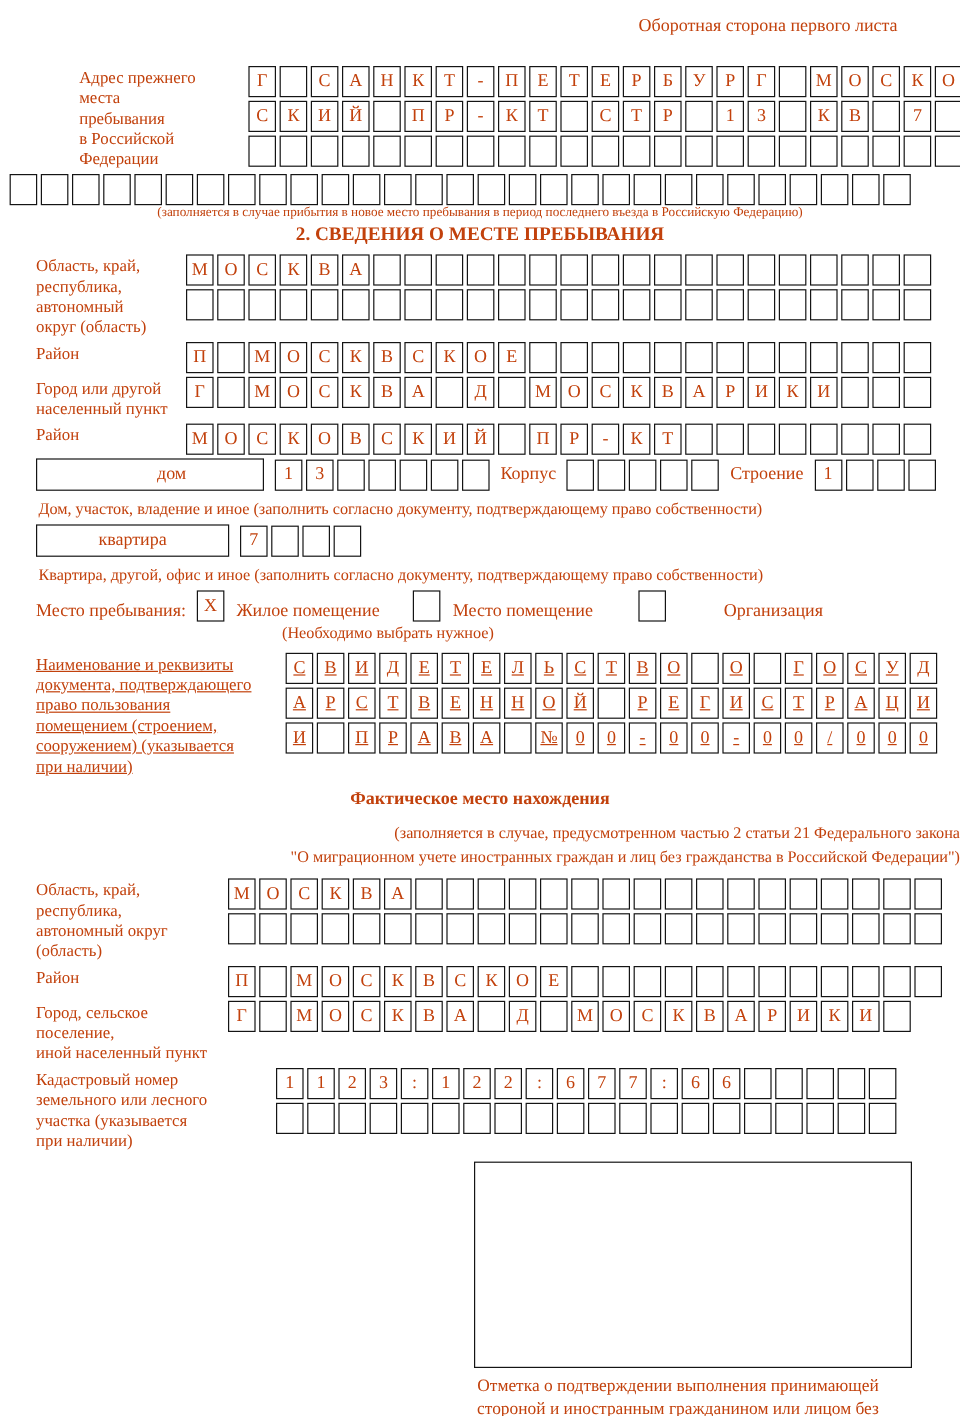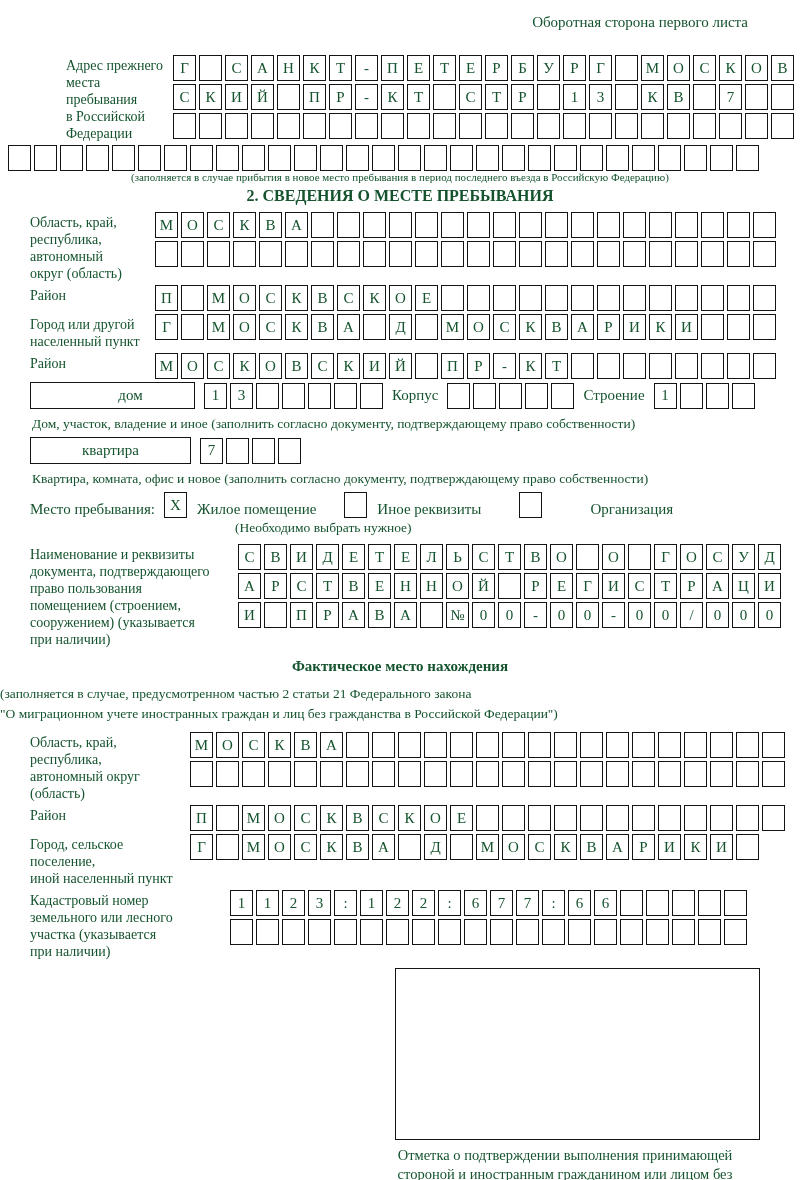--- a/index.html
+++ b/index.html
@@ -2,21 +2,21 @@
 <html><head>
 <meta charset="utf-8">
 <style>
   * { margin:0; padding:0; box-sizing:border-box; }
   html,body { background:#fff; }
   .page {
     position:relative;
     width:800px; height:1180px;
     margin:0 auto;
     background:#fff;
-    color:#14532d;
+    color:#c2410c;
     font-family:"Liberation Serif","DejaVu Serif",serif;
     padding-top:14px;
     overflow:hidden;
   }
   .side-note { font-size:15px; text-align:right; padding-right:52px; margin-bottom:24px; }
 
   .frow { display:flex; align-items:flex-start; margin-bottom:3px; }
   .flabel { flex:none; font-size:14px; line-height:17px; white-space:pre-line; padding-top:2px; }
   .cells { display:flex; gap:3px; flex:none; }
   .cellcol { display:flex; flex-direction:column; gap:3px; }
@@ -24,52 +24,52 @@
     flex:none; width:23px; height:26px;
     border:1.5px solid #141414;
     display:inline-flex; align-items:center; justify-content:center;
     font-size:15px; background:#fff;
   }
   .note { font-size:11px; }
   .note-center { text-align:center; }
   .sec-title { font-size:16px; font-weight:bold; text-align:center; margin:4px 0 7px 0; }
 
   
-  .prev-block { display:flex; margin-left:66px; }
+  .prev-block { display:flex; margin-left:66px;gap:34px; }
   .prev-block .flabel { width:107px; }
   .fullrow { margin-left:8px; margin-top:3px; }
 
   
   .s2 .frow { margin-left:30px; }
   .s2 .flabel { width:125px; }
 
   
   .inline-line { display:flex; align-items:center; margin:3px 0 3px 30px; font-size:15px; }
   .bigbox {
     flex:none; border:1.5px solid #141414; height:27px;
     display:flex; align-items:center; justify-content:center;
     font-size:15px; background:#fff;
   }
-  .dom-box { width:165px; margin-right:9px;padding-left:36px; }
+  .dom-box { width:190px; margin-right:9px;padding-left:36px; }
   .kv-box  { width:161px; margin-right:9px; }
   .mini-label { flex:none; padding:0 9px; font-size:15px; }
   .cap { font-size:13.5px; margin:7px 0 5px 32px; }
 
   
   .stay { display:flex; align-items:flex-end; margin:4px 0 2px 30px; font-size:15px; }
   .stay .cell { margin:0 10px 0 9px; }
   .stay-note { font-size:13.5px; margin:2px 0 8px 235px; }
 
   
-  .doc { display:flex; margin:2px 0 10px 30px; }
+  .doc { display:flex; margin:2px 0 10px 30px;text-decoration:underline; }
   .doc .flabel { width:208px; }
 
   
   .fact-title { font-size:15px; font-weight:bold; text-align:center; margin:6px 0 9px 0; }
-  .fact-note { font-size:13.5px; text-align:left; white-space:pre-line; line-height:20px; margin-bottom:8px; }
+  .fact-note { font-size:13.5px; text-align:right; white-space:pre-line; line-height:20px; margin-bottom:8px; }
   .fact .frow { margin-left:30px; }
   .fact .flabel { width:160px; }
   .kadastr-offset { margin-left:40px; }
 
   .stamp-box {
     width:365px; height:172px;
     border:1.5px solid #141414;
     margin:8px 0 6px 395px;
     background:#fff;
   }
@@ -392,28 +392,28 @@
 
   <div class="inline-line">
     <div class="bigbox kv-box">квартира</div>
     <div class="cells">
         <span class="cell">7</span>
         <span class="cell"></span>
         <span class="cell"></span>
         <span class="cell"></span>
       </div>
   </div>
-  <div class="cap">Квартира, комната, офис и новое (заполнить согласно документу, подтверждающему право собственности)</div>
+  <div class="cap">Квартира, другой, офис и иное (заполнить согласно документу, подтверждающему право собственности)</div>
 
   <div class="stay">
     <span>Место пребывания:</span>
     <span class="cell">X</span>
     <span>Жилое помещение</span>
     <span class="cell" style="margin-left:28px;"></span>
-    <span>Иное реквизиты</span>
+    <span>Место помещение</span>
     <span class="cell" style="margin-left:38px;"></span>
     <span style="margin-left:38px;">Организация</span>
   </div>
   <div class="stay-note">(Необходимо выбрать нужное)</div>
 
   <div class="doc">
     <div class="flabel">Наименование и реквизиты
 документа, подтверждающего
 право пользования
 помещением (строением,

